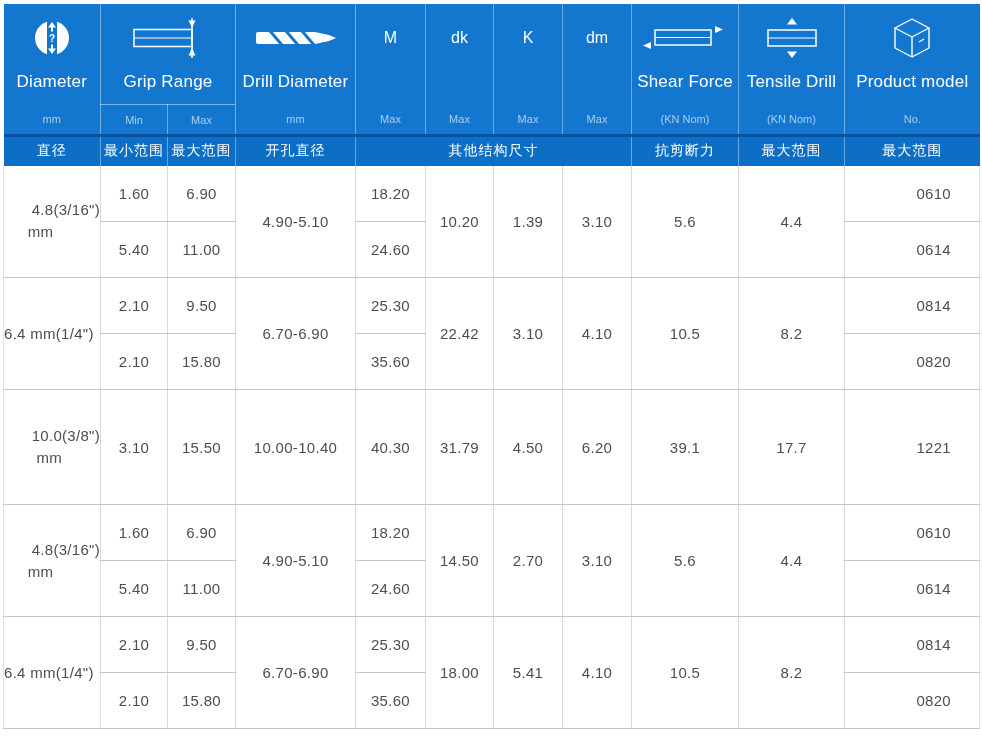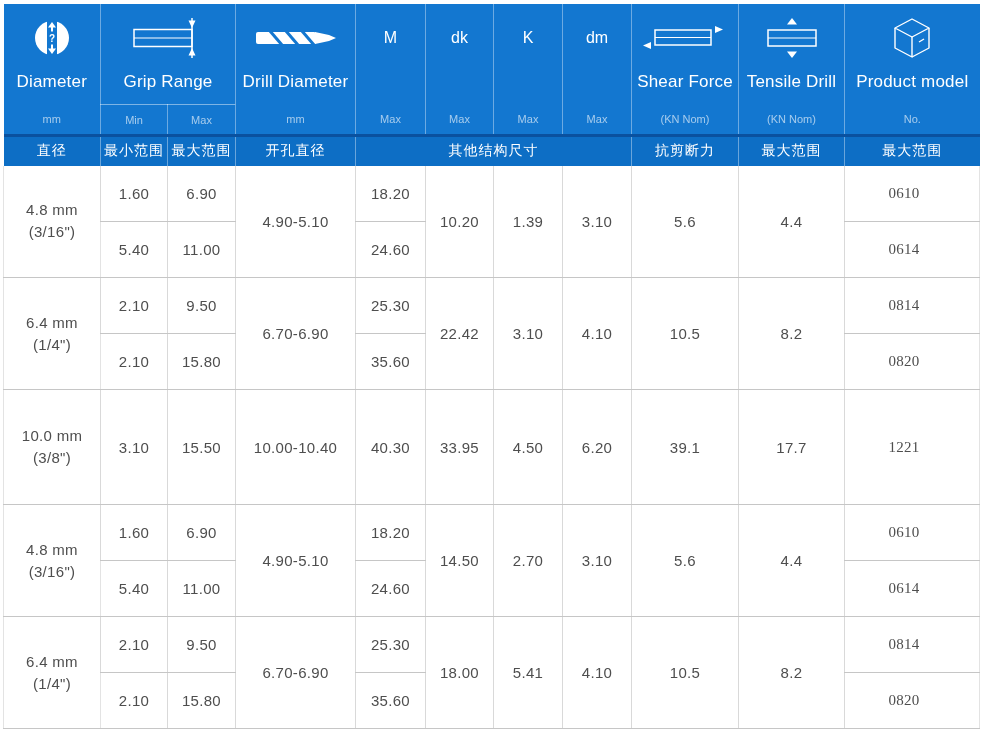--- a/index.html
+++ b/index.html
@@ -46,22 +46,22 @@
     background:#fff;color:var(--body-text,#4e4e4e);
     font-size:15px;text-align:center;vertical-align:middle;
     border-left:1px solid var(--v-border,#d9d9d9);
     border-bottom:1px solid var(--h-border,#c6c6c6);
     letter-spacing:.3px;
   }
   tbody td:first-child{border-left:1px solid #e3e3e3;}
   tbody td.last-col{border-right:1px solid #e3e3e3;}
   tr.r{height:56px;}
   tr.single{height:115px;}
-  td.c-diam .diam-wrap{display:flex;flex-direction:column;line-height:22px;}
-  td.c-model{text-align:center;padding-right:16px;font-family:Liberation Serif, serif;}
+  td.c-diam .diam-wrap{display:flex;flex-direction:row;line-height:22px;text-align:right;}
+  td.c-model{text-align:right;padding-right:28px;}
   svg{display:block;}
   .slot{fill:var(--header-blue,#1377d0);}
 </style>
 </head>
 <body>
 
 <div class="page">
 <table class="spec">
   <colgroup>
     <col style="width:97px">
@@ -276,21 +276,21 @@
       <td class="c-diam">
         <div class="diam-wrap">
               <span>10.0 mm</span>
               <span>(3/8")</span>
             </div>
       </td>
       <td>3.10</td>
       <td>15.50</td>
       <td>10.00-10.40</td>
       <td>40.30</td>
-      <td>33.95</td>
+      <td>31.79</td>
       <td>4.50</td>
       <td>6.20</td>
       <td>39.1</td>
       <td>17.7</td>
       <td class="c-model last-col">1221</td>
     </tr>
 
     <tr class="r">
       <td rowspan="2" class="c-diam">
         <div class="diam-wrap">

